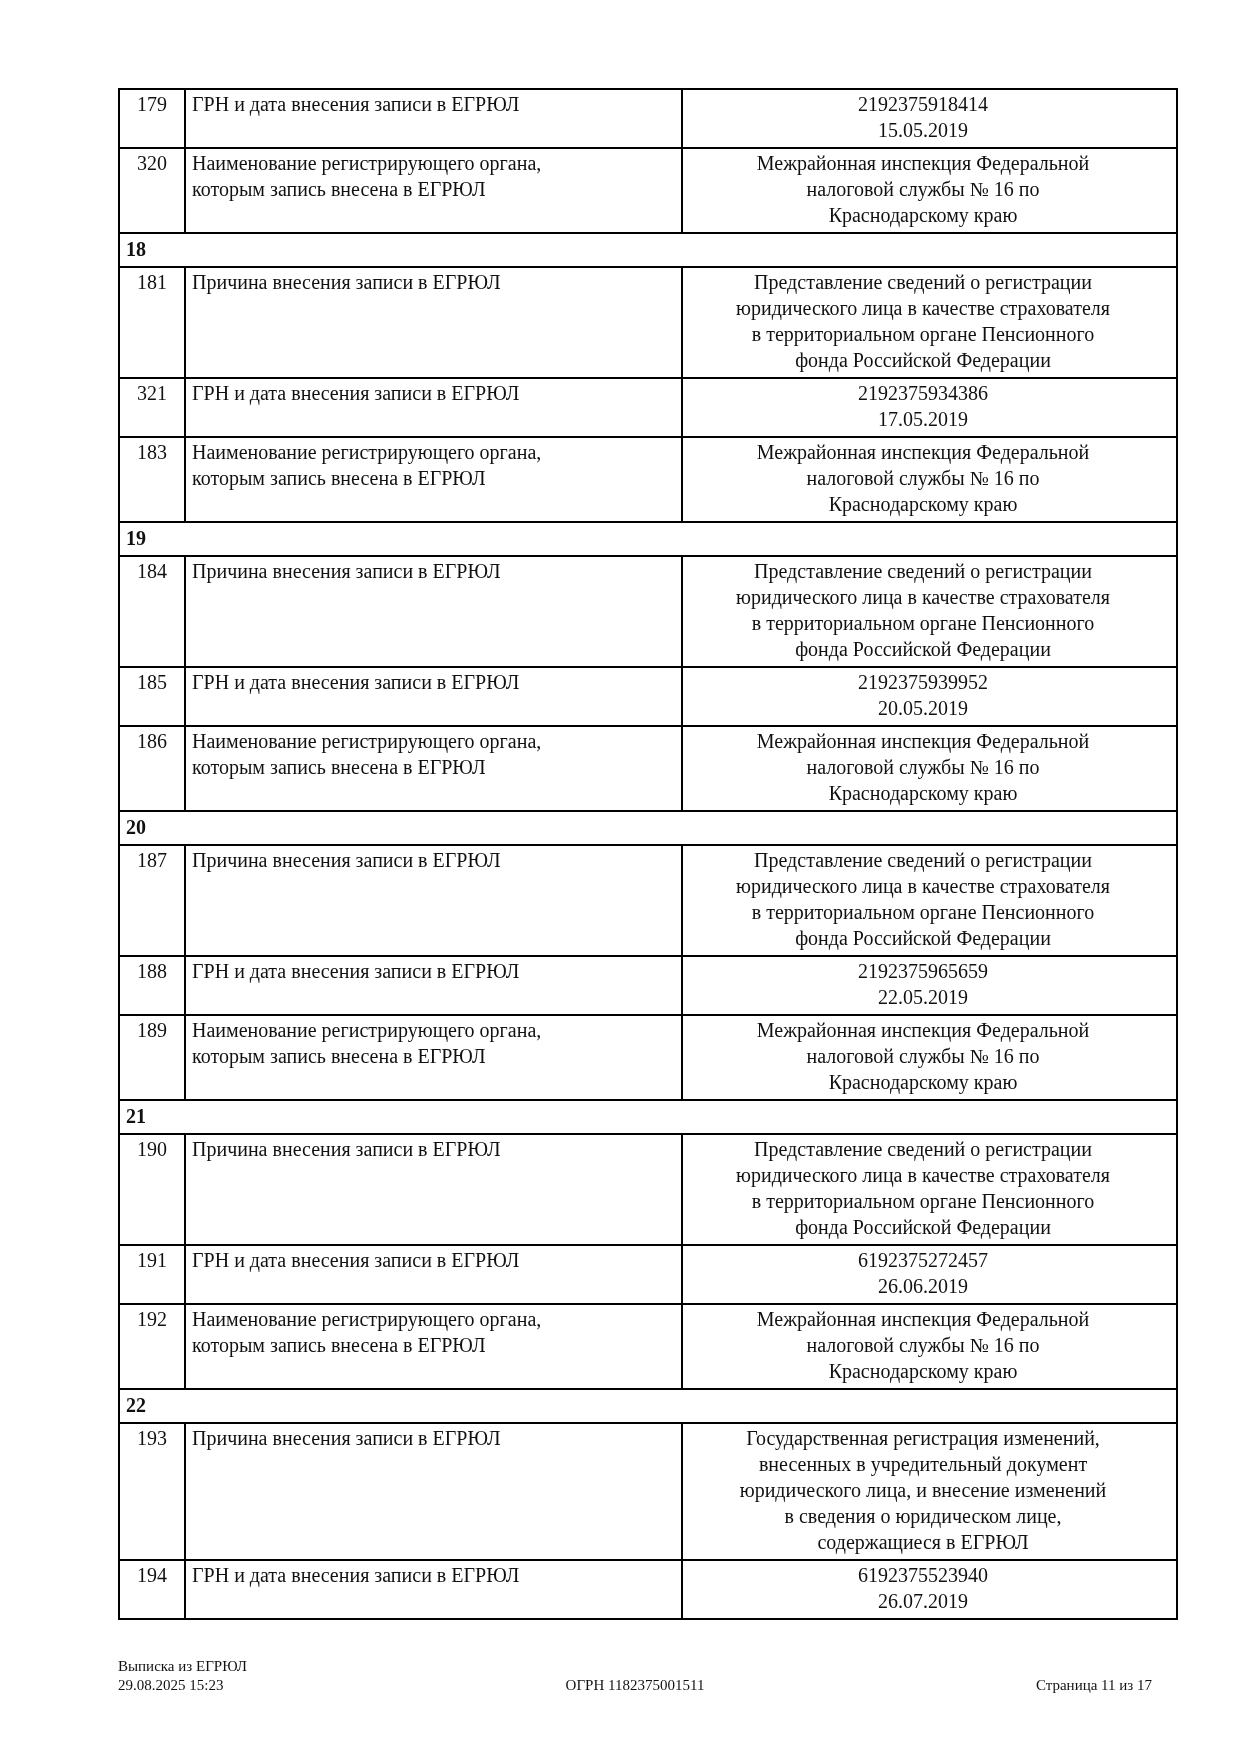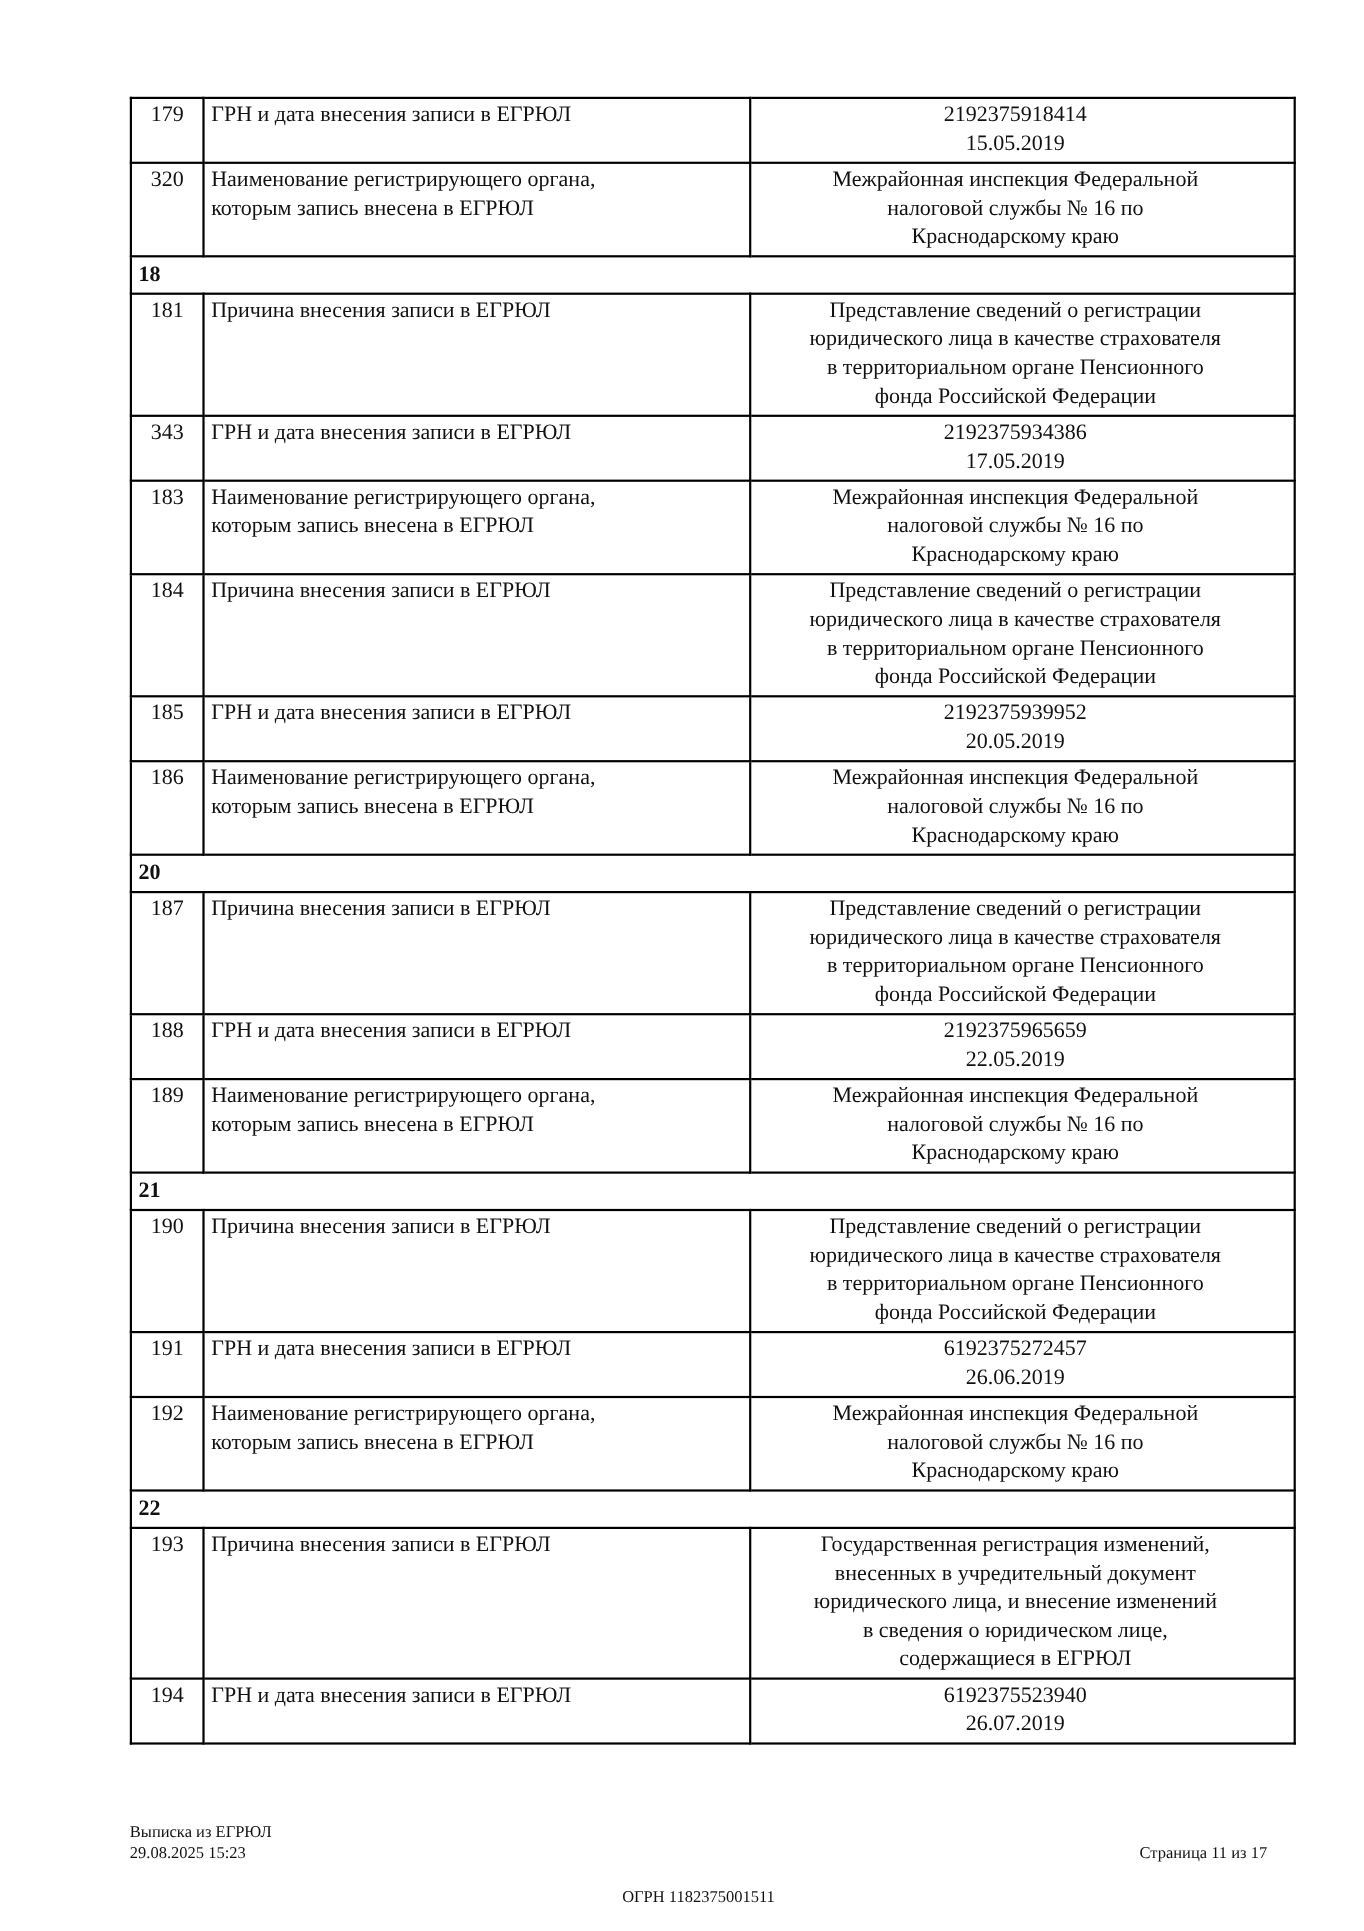--- a/index.html
+++ b/index.html
@@ -64,21 +64,20 @@
   }
   .footer-left .doc-title { font-weight: normal; text-align: right; }
   .footer-center {
     position: absolute;
     left: 118px;
     top: 1676px;
     width: 1034px;
     text-align: center;
     font-size: 15px;
     line-height: 19px;
-    margin-top: 40px;
   }
   .footer-right {
     position: absolute;
     left: 118px;
     top: 1676px;
     width: 1034px;
     text-align: right;
     font-size: 15px;
     line-height: 19px;
   }
@@ -109,32 +108,35 @@
       </tr>
       <tr>
         <td class="num">181</td>
         <td class="field">Причина внесения записи в ЕГРЮЛ</td>
         <td class="value">Представление сведений о регистрации
 юридического лица в качестве страхователя
 в территориальном органе Пенсионного
 фонда Российской Федерации</td>
       </tr>
       <tr>
-        <td class="num">343</td>
+        <td class="num">321</td>
         <td class="field">ГРН и дата внесения записи в ЕГРЮЛ</td>
         <td class="value">2192375934386
 17.05.2019</td>
       </tr>
       <tr>
         <td class="num">183</td>
         <td class="field">Наименование регистрирующего органа,
 которым запись внесена в ЕГРЮЛ</td>
         <td class="value">Межрайонная инспекция Федеральной
 налоговой службы № 16 по
 Краснодарскому краю</td>
+      </tr>
+      <tr>
+        <td class="section" colspan="3">19</td>
       </tr>
       <tr>
         <td class="num">184</td>
         <td class="field">Причина внесения записи в ЕГРЮЛ</td>
         <td class="value">Представление сведений о регистрации
 юридического лица в качестве страхователя
 в территориальном органе Пенсионного
 фонда Российской Федерации</td>
       </tr>
       <tr>

